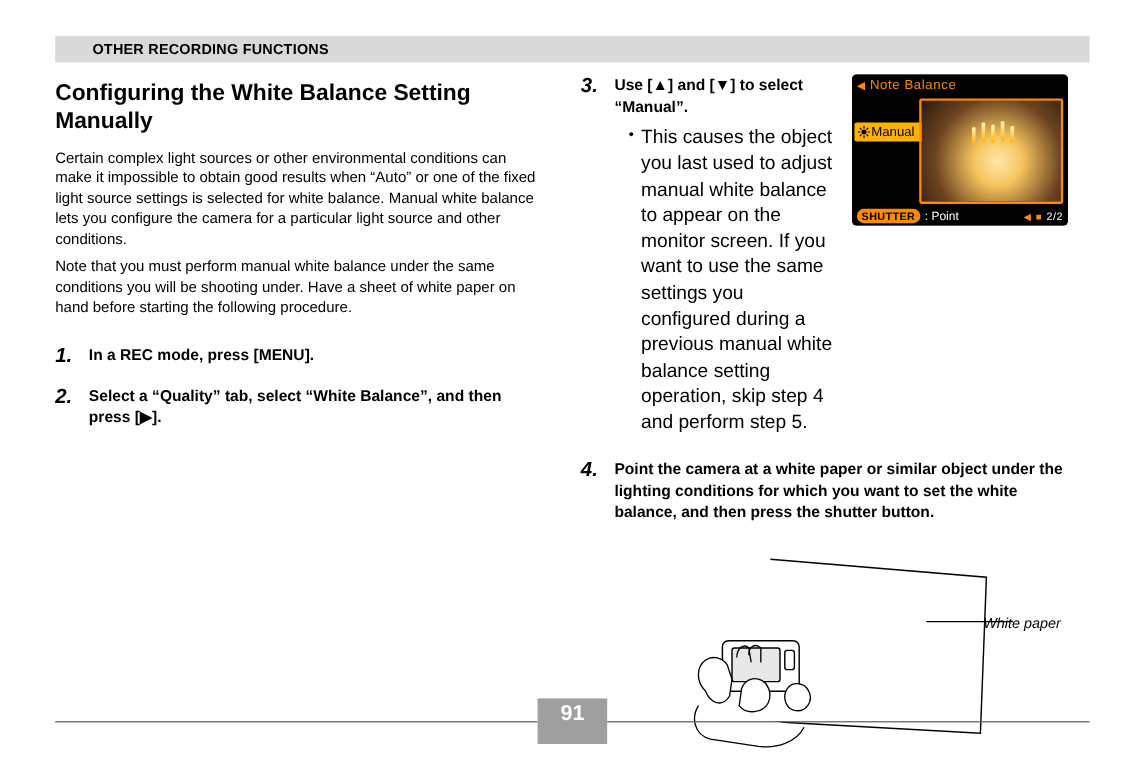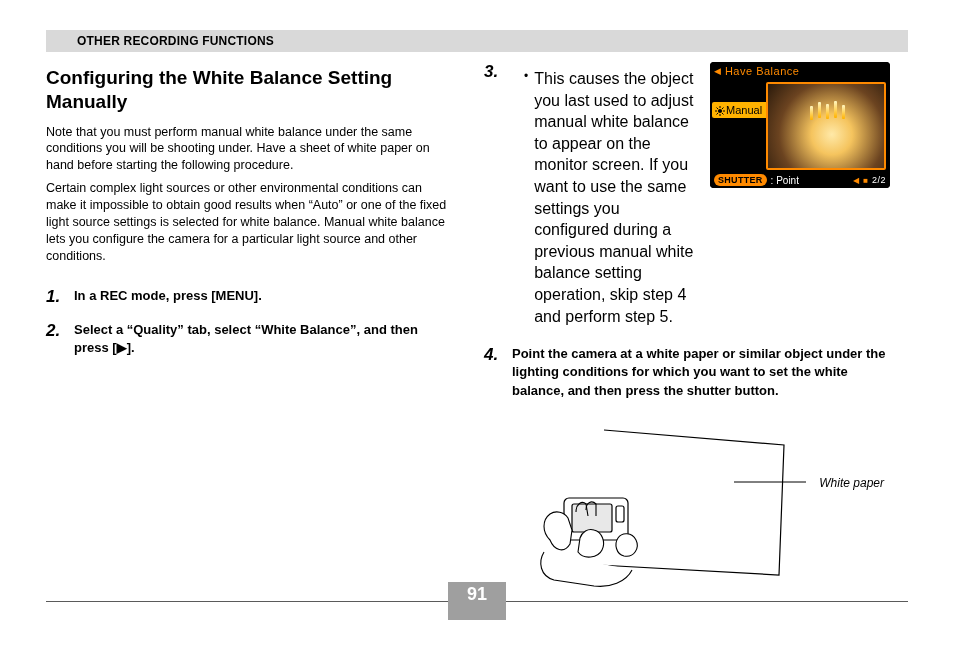--- a/index.html
+++ b/index.html
@@ -202,20 +202,21 @@
   .lcd-bot .nav {
     color: #ff8a00;
     font-size: 8px;
   }
   .lcd-bot .pg {
     font-size: 9px;
     letter-spacing: 0.5px;
   }
   .illus {
     margin-top: 20px;
+    text-align: center;
     position: relative;
     height: 180px;
   }
   .illus svg {
     display: inline-block;
   }
   .illus-label {
     position: absolute;
     right: 6px;
     top: 56px;
@@ -251,22 +252,22 @@
 <body>
 
 <div class="page">
 
   <div class="section-header">OTHER RECORDING FUNCTIONS</div>
 
   <div class="cols">
 
     <div class="col">
       <div class="h1">Configuring the White Balance Setting Manually</div>
+      <div class="para">Certain complex light sources or other environmental conditions can make it impossible to obtain good results when “Auto” or one of the fixed light source settings is selected for white balance. Manual white balance lets you configure the camera for a particular light source and other conditions.</div>
       <div class="para">Note that you must perform manual white balance under the same conditions you will be shooting under. Have a sheet of white paper on hand before starting the following procedure.</div>
-      <div class="para">Certain complex light sources or other environmental conditions can make it impossible to obtain good results when “Auto” or one of the fixed light source settings is selected for white balance. Manual white balance lets you configure the camera for a particular light source and other conditions.</div>
 
       <div class="steps">
         <div class="step">
           <div class="step-num">1.</div>
           <div class="step-body">
               <div class="step-text">In a REC mode, press [MENU].</div>
             </div>
         </div>
         <div class="step">
           <div class="step-num">2.</div>
@@ -277,32 +278,33 @@
       </div>
     </div>
 
     <div class="col">
 
       <div class="right-top">
         <div class="right-text">
           <div class="step" style="margin-bottom:0;">
             <div class="step-num">3.</div>
             <div class="step-body">
+              <div class="step-text">Use [▲] and [▼] to select “Manual”.</div>
               <div class="step-sub">
                 <div class="bullet">•</div>
                 <div class="subtext">This causes the object you last used to adjust manual white balance to appear on the monitor screen. If you want to use the same settings you configured during a previous manual white balance setting operation, skip step 4 and perform step 5.</div>
               </div>
             </div>
           </div>
         </div>
 
         <div class="lcd">
           <div class="lcd-top">
             <span class="arrow">◀</span>
-            <span class="title">Have Balance</span>
+            <span class="title">Note Balance</span>
           </div>
           <div class="lcd-mid">
             <div class="lcd-left-col"></div>
             <div class="lcd-sel">
               <span class="sun">
                 <svg viewBox="0 0 10 10">
                     <circle cx="5" cy="5" r="2.1" fill="#000"></circle>
                 <g stroke="#000" stroke-width="1">
                       <line x1="5" y1="0" x2="5" y2="2"></line>
                       <line x1="5" y1="8" x2="5" y2="10"></line>

